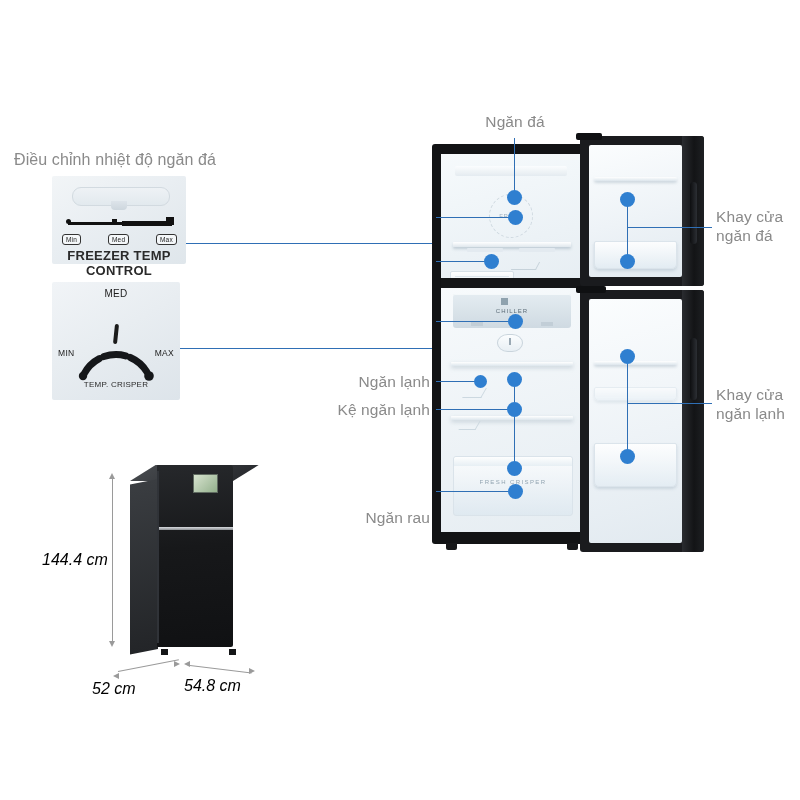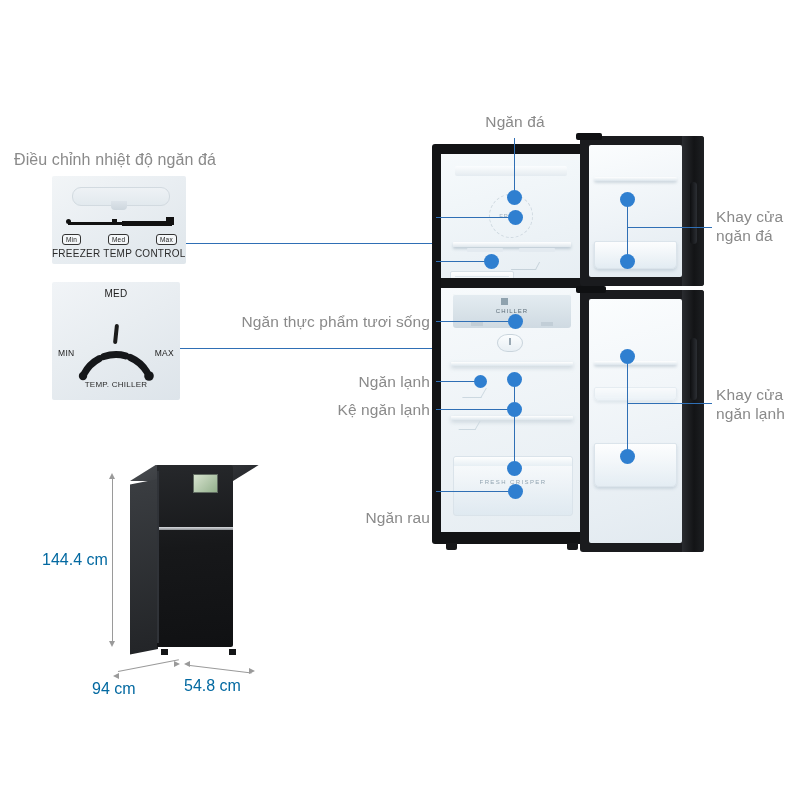--- a/index.html
+++ b/index.html
@@ -49,22 +49,22 @@
   .pf-k3{left:114px;top:41px;width:8px;height:8px;}
   .pf-btn{
     position:absolute;top:58px;border:1px solid #333;border-radius:3px;
     font-size:6.5px;color:#222;padding:1px 3px;background:#f4f7f9;
     letter-spacing:.2px;
   }
   .pf-b1{left:10px;}
   .pf-b2{left:56px;}
   .pf-b3{left:104px;}
   .pf-cap{
-    position:absolute;left:0;right:0;top:72px;
-    font-size:10px;color:#2a2a2a;letter-spacing:.25px;
+    position:absolute;left:0;right:0;top:72px;text-align:center;
+    font-size:13px;color:#2a2a2a;letter-spacing:.25px;font-weight:bold;
   }
 
   .panel-fridge{
     left:52px;top:282px;width:128px;height:118px;
     background:linear-gradient(150deg,#f1f4f7 0%,#e8edf1 45%,#dde4ea 100%);
   }
   .pr-med{position:absolute;left:0;right:0;top:6px;text-align:center;font-size:10px;color:#1b1b1b;letter-spacing:.3px;}
   .pr-arc{position:absolute;left:18px;top:18px;width:92px;height:92px;}
   .pr-needle{
     position:absolute;left:62px;top:42px;width:4px;height:20px;background:#1b1b1b;border-radius:2px;
@@ -196,21 +196,21 @@
   .fr3d .legr{position:absolute;right:4px;bottom:-5px;width:7px;height:6px;background:#141517;}
 
   .dimline{position:absolute;background:#9a9a9a;}
   .dimv{width:1px;}
   .dimh{height:1px;}
   .arw{position:absolute;width:0;height:0;}
   .arw-up{border-left:3.5px solid transparent;border-right:3.5px solid transparent;border-bottom:6px solid #9a9a9a;}
   .arw-dn{border-left:3.5px solid transparent;border-right:3.5px solid transparent;border-top:6px solid #9a9a9a;}
   .arw-l{border-top:3.5px solid transparent;border-bottom:3.5px solid transparent;border-right:6px solid #9a9a9a;}
   .arw-r{border-top:3.5px solid transparent;border-bottom:3.5px solid transparent;border-left:6px solid #9a9a9a;}
-  .dimtxt{position:absolute;color:#0369a1;font-size:16px;white-space:pre;}
+  .dimtxt{position:absolute;color:#000000;font-size:16px;white-space:pre;font-style:italic;}
 </style>
 </head>
 <body>
 
 <div class="stage">
 
   <div class="lbl" style="left:14px;top:150px;font-size:16px;">Điều chỉnh nhiệt độ ngăn đá</div>
 
   <div class="panel panel-freezer">
     <div class="pf-slot"></div>
@@ -228,21 +228,21 @@
   <div class="panel panel-fridge">
     <div class="pr-med">MED</div>
     <svg class="pr-arc" viewBox="0 0 92 92">
       <path d="M14 74 A36 36 0 0 1 78 74" fill="none" stroke="#15171a" stroke-width="7" stroke-linecap="round" stroke-dasharray="22 5"></path>
       <circle cx="13" cy="76" r="4.2" fill="#15171a"></circle>
       <circle cx="79" cy="76" r="4.8" fill="#15171a"></circle>
     </svg>
     <div class="pr-needle"></div>
     <div class="pr-min">MIN</div>
     <div class="pr-max">MAX</div>
-    <div class="pr-cap">TEMP. CHILLER</div>
+    <div class="pr-cap">TEMP. CRISPER</div>
   </div>
 
 
   <div class="ln lnh" style="left:186px;top:243px;width:260px;"></div>
 
   <div class="ln lnh" style="left:180px;top:348px;width:266px;"></div>
 
   <div class="fridge">
 
     <div class="body-outer">
@@ -318,21 +318,20 @@
   <div class="ln lnh" style="left:436px;top:261px;width:56px;"></div>
   <div class="dot big" style="left:484px;top:254px;"></div>
 
   <div class="ln lnv" style="left:627px;top:198px;height:62px;"></div>
   <div class="dot big" style="left:620px;top:192px;"></div>
   <div class="dot big" style="left:620px;top:254px;"></div>
   <div class="ln lnh" style="left:627px;top:227px;width:85px;"></div>
   <div class="lbl" style="left:716px;top:207px;width:90px;">Khay cửa
 ngăn đá</div>
 
-  <div class="lbl r" style="left:196px;top:312px;width:234px;">Ngăn thực phẩm tươi sống</div>
   <div class="ln lnh" style="left:436px;top:321px;width:80px;"></div>
   <div class="dot big" style="left:508px;top:314px;"></div>
 
   <div class="lbl r" style="left:300px;top:372px;width:130px;">Ngăn lạnh</div>
   <div class="ln lnh" style="left:436px;top:381px;width:46px;"></div>
   <div class="dot mid" style="left:474px;top:375px;"></div>
 
   <div class="lbl r" style="left:290px;top:400px;width:140px;">Kệ ngăn lạnh</div>
   <div class="ln lnh" style="left:436px;top:409px;width:80px;"></div>
   <div class="ln lnv" style="left:514px;top:378px;height:90px;"></div>
@@ -365,21 +364,21 @@
     </div>
 
     <div class="dimline dimv" style="left:42px;top:24px;height:162px;"></div>
     <div class="arw arw-up" style="left:38.5px;top:18px;"></div>
     <div class="arw arw-dn" style="left:38.5px;top:186px;"></div>
     <div class="dimtxt" style="left:-28px;top:96px;">144.4 cm</div>
 
     <div class="dimline dimh" style="left:48px;top:216px;width:62px;transform:rotate(-11deg);transform-origin:left center;"></div>
     <div class="arw arw-l" style="left:43px;top:218px;"></div>
     <div class="arw arw-r" style="left:104px;top:206px;"></div>
-    <div class="dimtxt" style="left:22px;top:225px;">94 cm</div>
+    <div class="dimtxt" style="left:22px;top:225px;">52 cm</div>
 
     <div class="dimline dimh" style="left:120px;top:210px;width:62px;transform:rotate(7deg);transform-origin:left center;"></div>
     <div class="arw arw-l" style="left:114px;top:206px;"></div>
     <div class="arw arw-r" style="left:179px;top:213px;"></div>
     <div class="dimtxt" style="left:114px;top:222px;">54.8 cm</div>
   </div>
 
 </div>
 
 </body></html>

